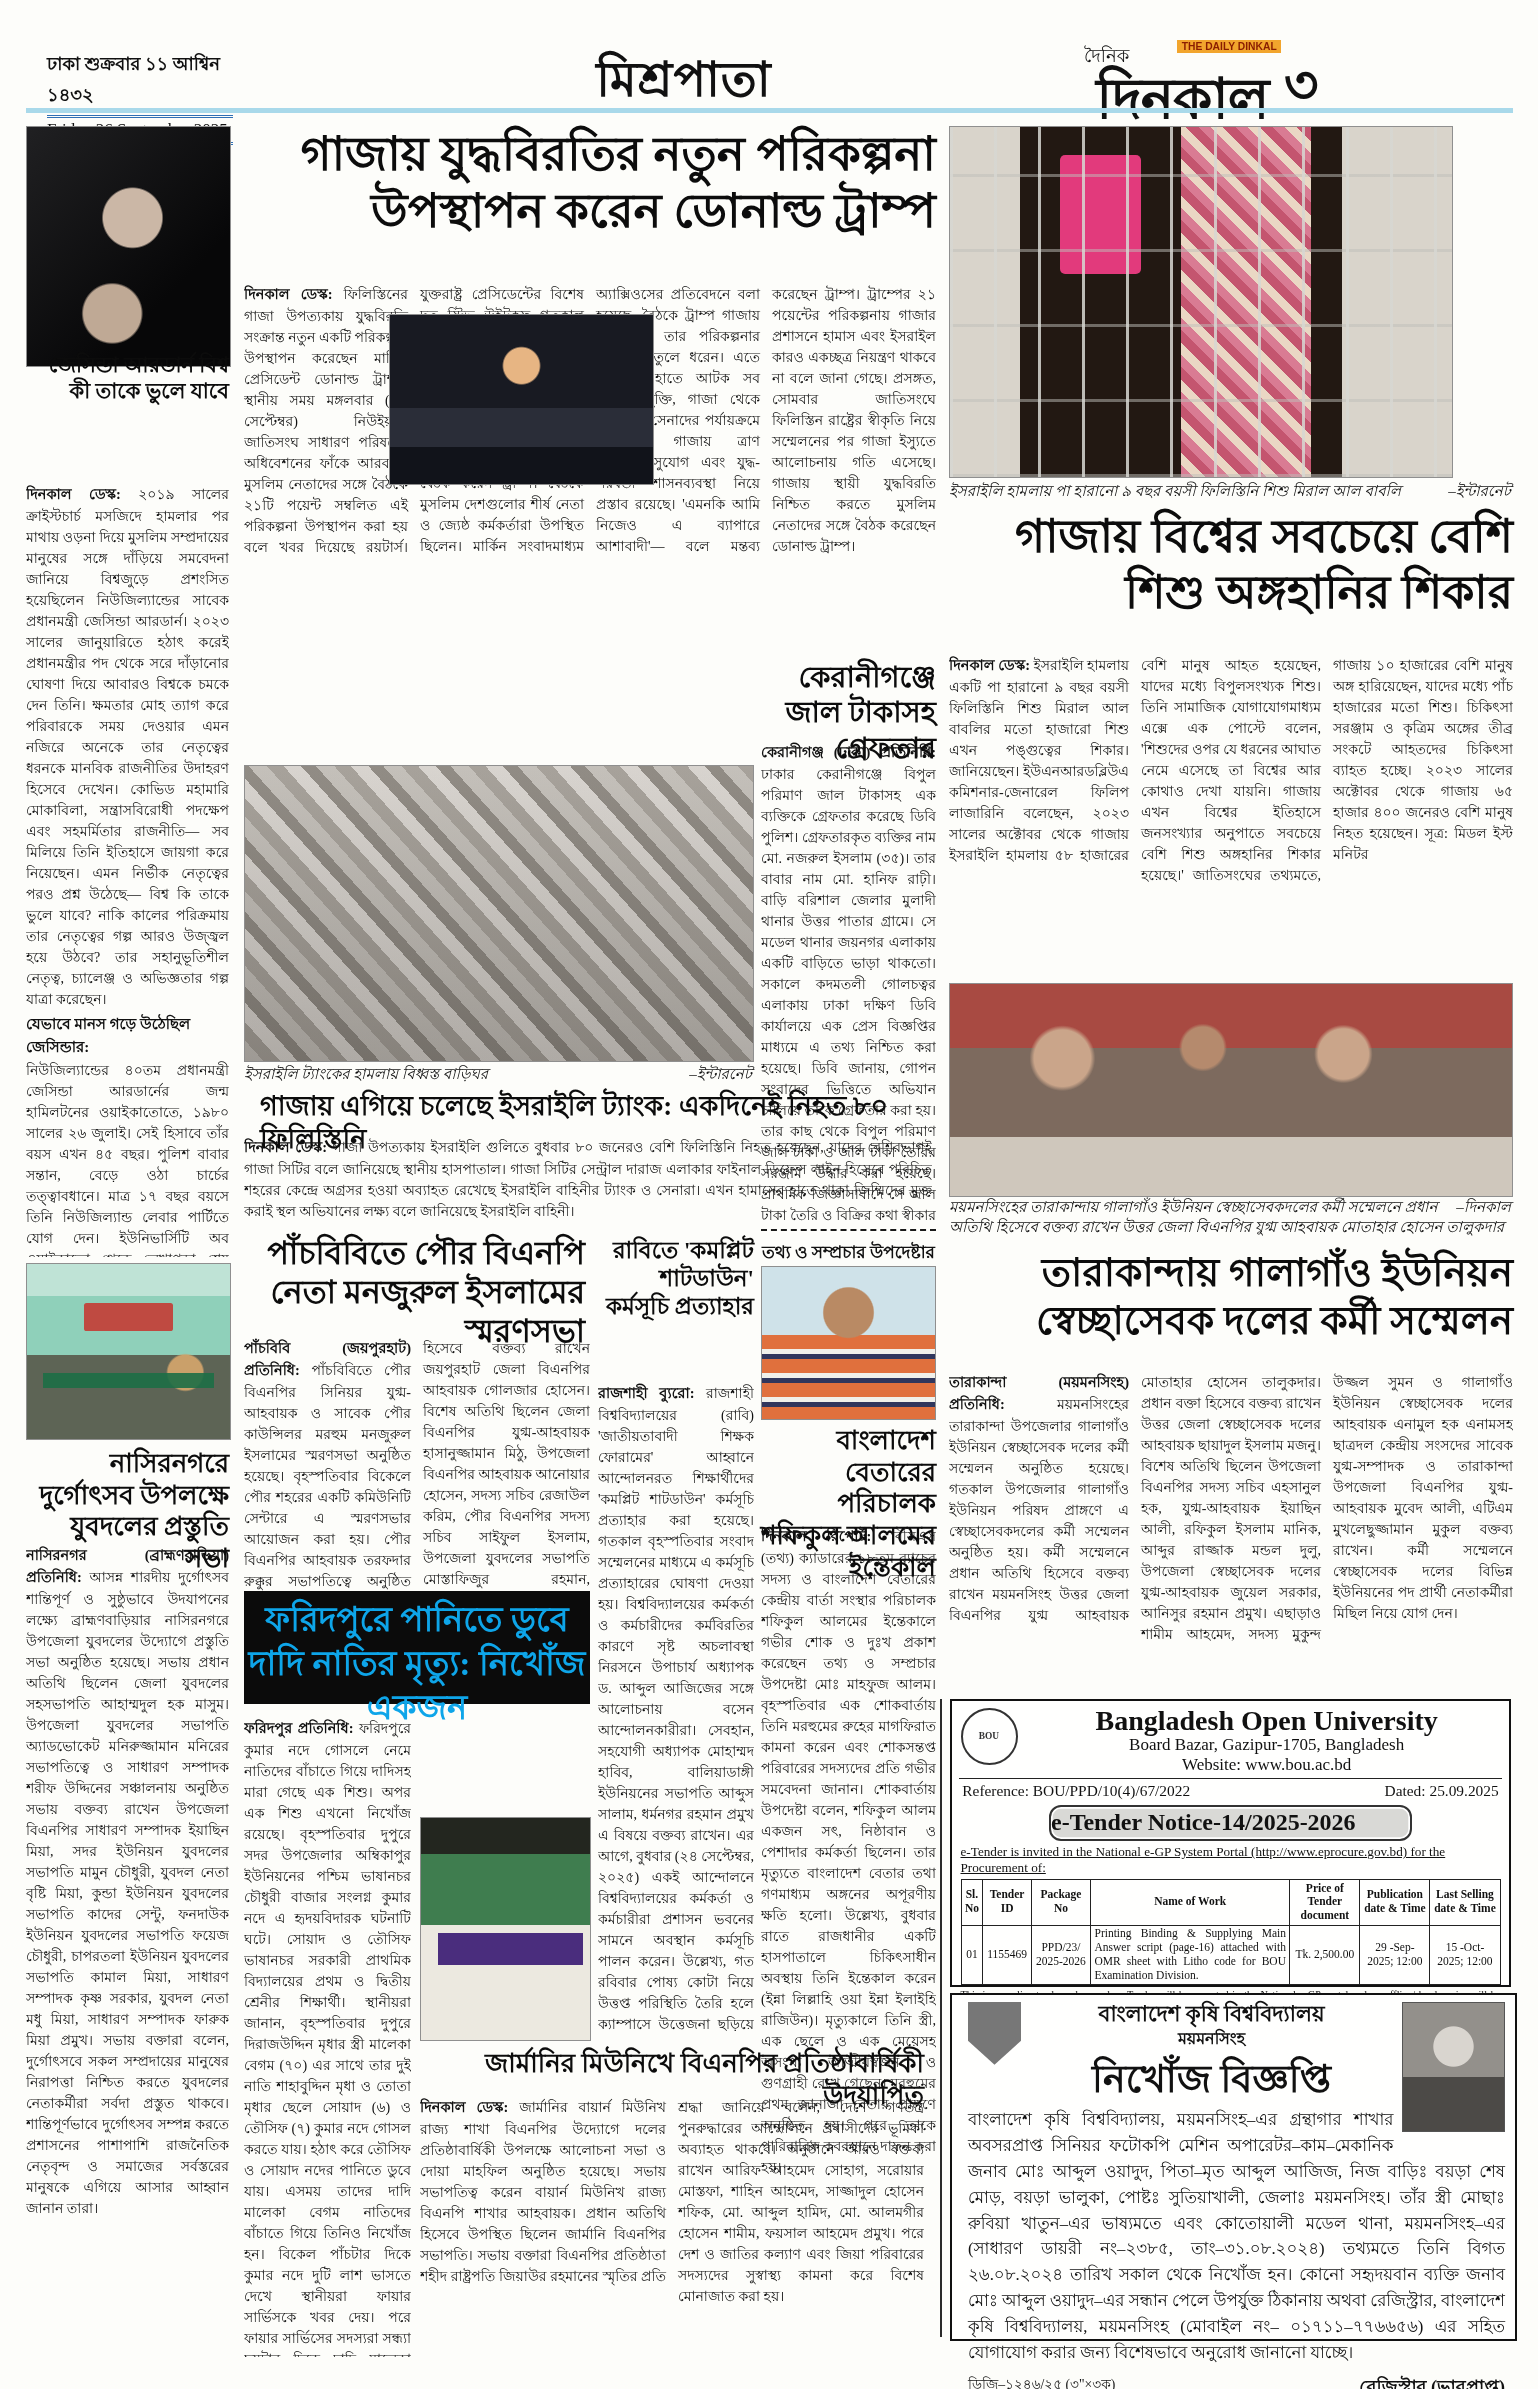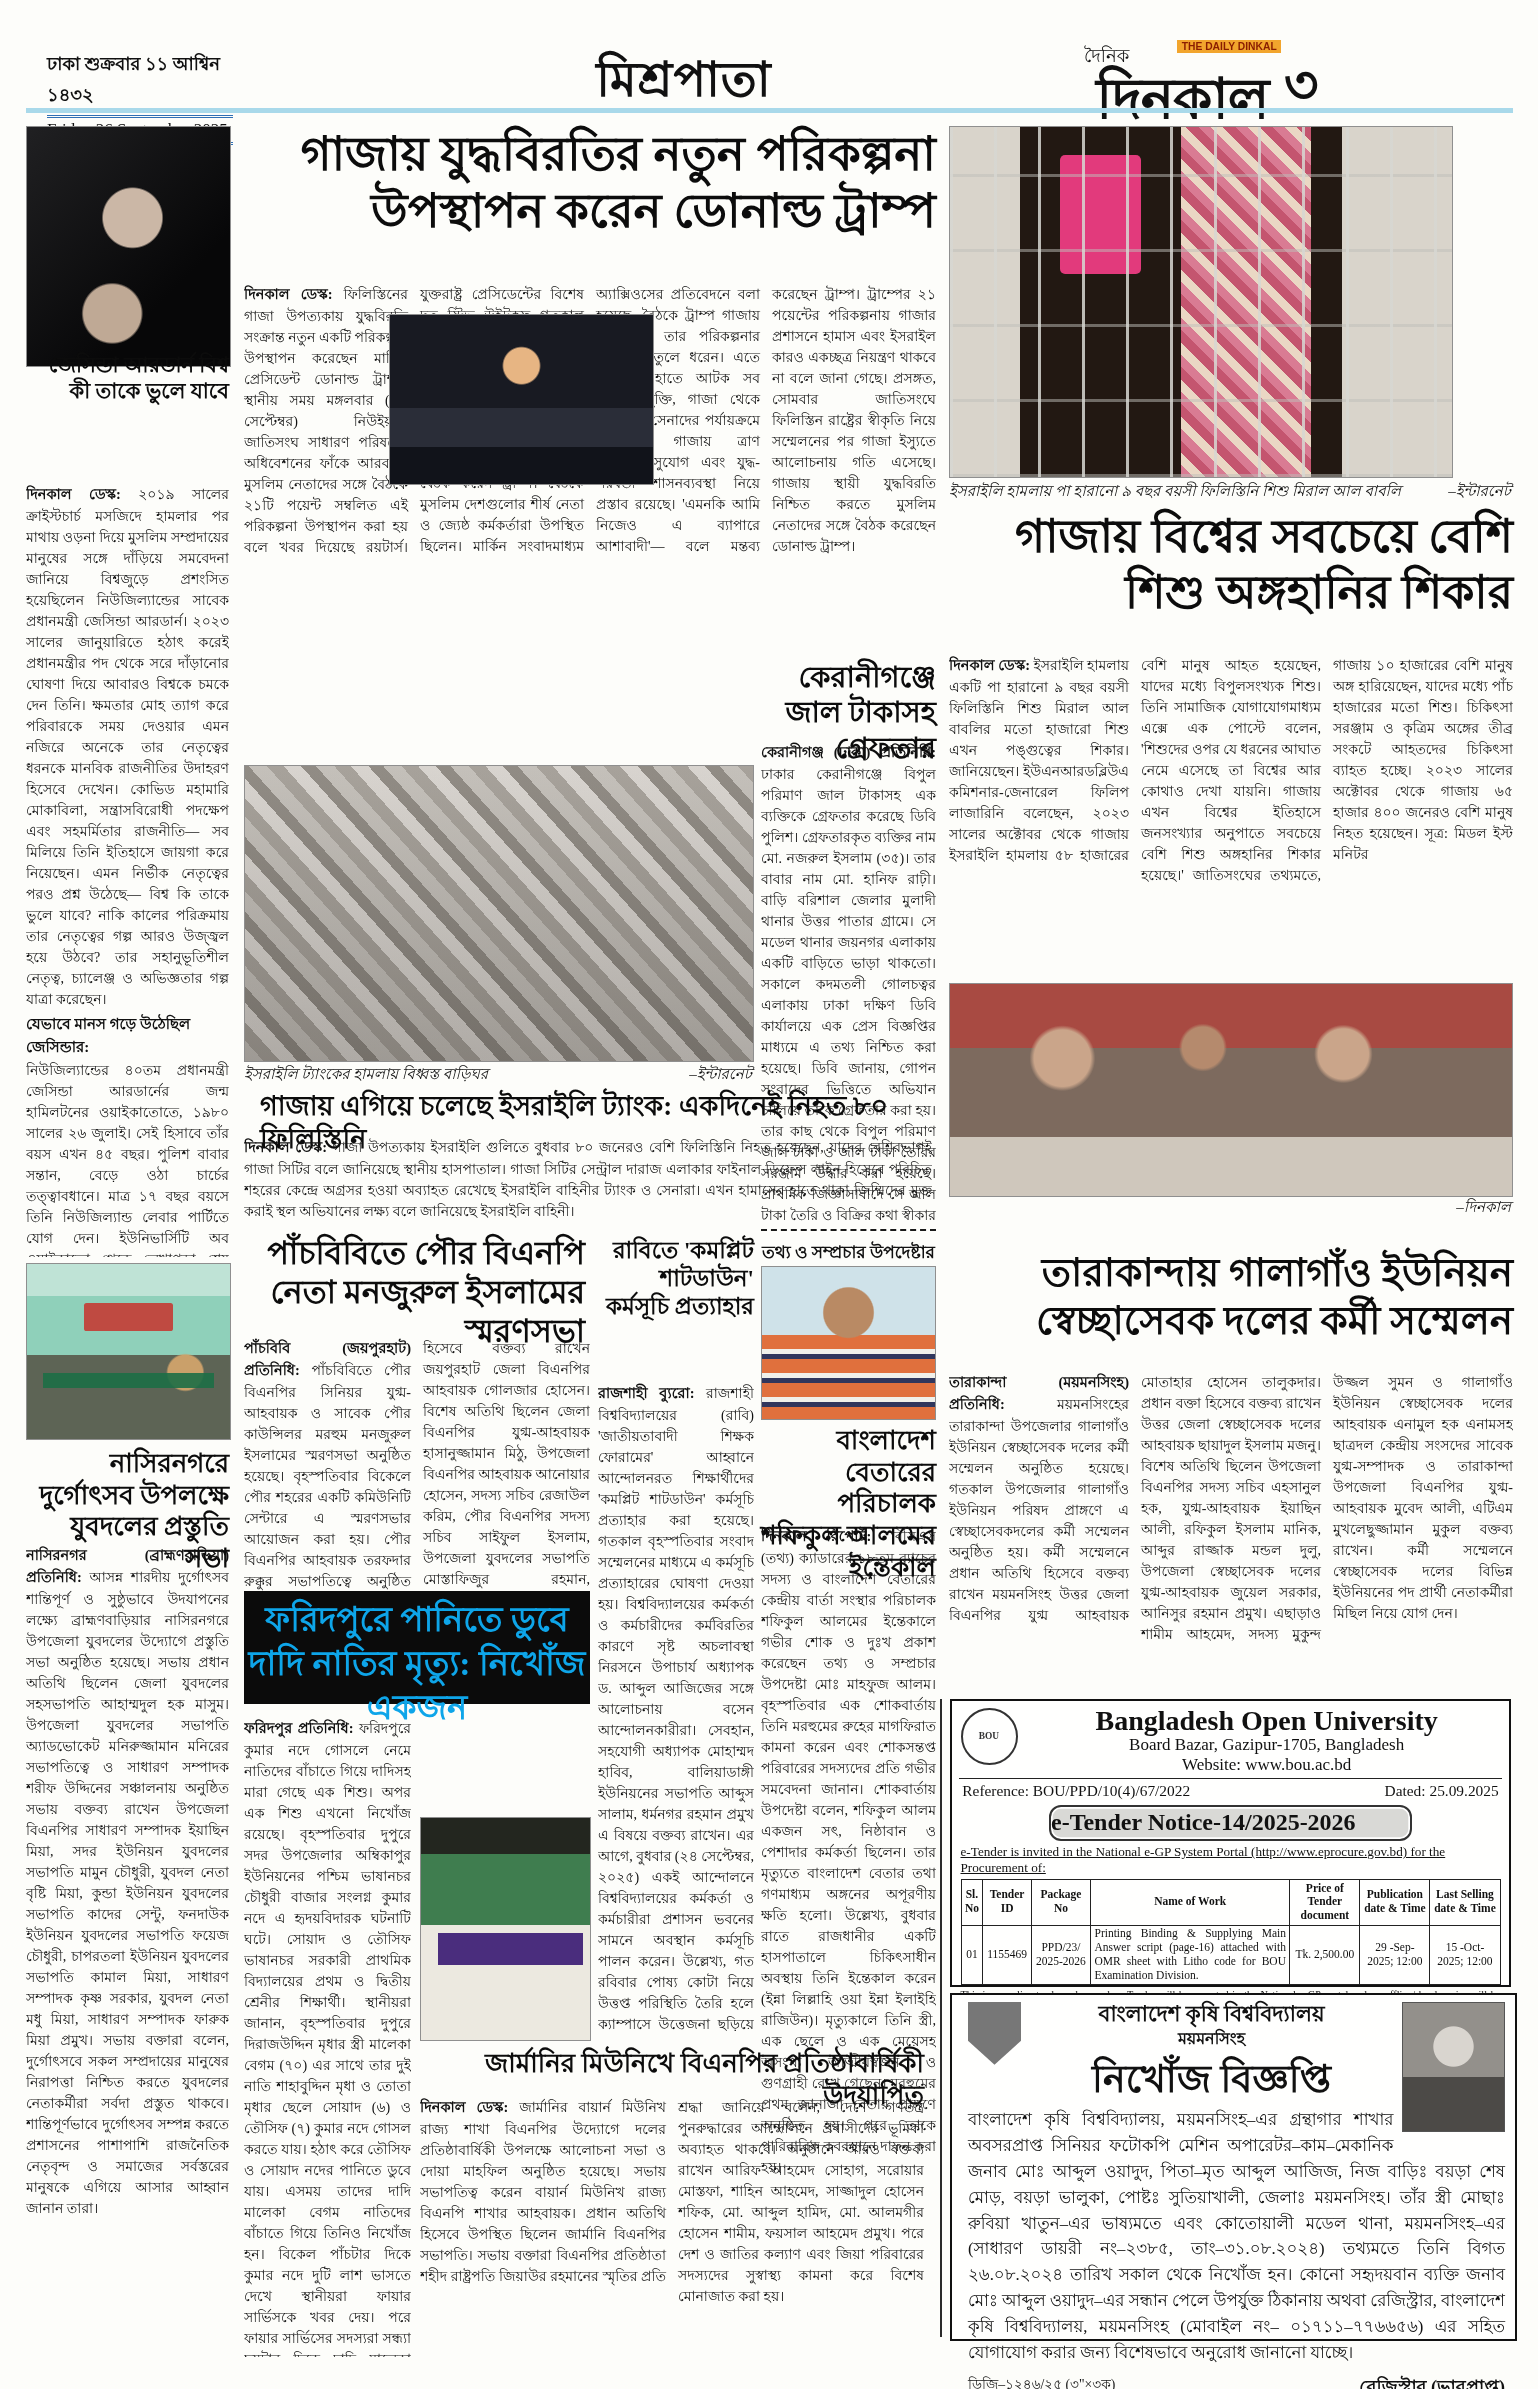--- a/index.html
+++ b/index.html
@@ -210,20 +210,21 @@
 </div>
 <div class="abs h" style="left:949px;top:509px;width:564px;font-size:46px;">গাজায় বিশ্বের সবচেয়ে বেশি শিশু অঙ্গহানির শিকার</div>
 <div class="abs b cols3" style="left:949px;top:655px;width:564px;height:321px;">
   <b>দিনকাল ডেস্ক:</b>
   <span>ইসরাইলি হামলায় একটি পা হারানো ৯ বছর বয়সী ফিলিস্তিনি শিশু মিরাল আল বাবলির মতো হাজারো শিশু এখন পঙ্গুত্বের শিকার। জানিয়েছেন। ইউএনআরডব্লিউএ কমিশনার-জেনারেল ফিলিপ লাজারিনি বলেছেন, ২০২৩ সালের অক্টোবর থেকে গাজায় ইসরাইলি হামলায় ৫৮ হাজারের বেশি মানুষ আহত হয়েছেন, যাদের মধ্যে বিপুলসংখ্যক শিশু। তিনি সামাজিক যোগাযোগমাধ্যম এক্সে এক পোস্টে বলেন, 'শিশুদের ওপর যে ধরনের আঘাত নেমে এসেছে তা বিশ্বের আর কোথাও দেখা যায়নি। গাজায় এখন বিশ্বের ইতিহাসে জনসংখ্যার অনুপাতে সবচেয়ে বেশি শিশু অঙ্গহানির শিকার হয়েছে।' জাতিসংঘের তথ্যমতে, গাজায় ১০ হাজারের বেশি মানুষ অঙ্গ হারিয়েছেন, যাদের মধ্যে পাঁচ হাজারের মতো শিশু। চিকিৎসা সরঞ্জাম ও কৃত্রিম অঙ্গের তীব্র সংকটে আহতদের চিকিৎসা ব্যাহত হচ্ছে। ২০২৩ সালের অক্টোবর থেকে গাজায় ৬৫ হাজার ৪০০ জনেরও বেশি মানুষ নিহত হয়েছেন। সূত্র: মিডল ইস্ট মনিটর</span>
 </div>
 
 <div class="ph ph-group" style="left:949px;top:983px;width:562px;height:212px;"></div>
 <div class="abs cap" style="left:949px;top:1198px;width:562px;">
   <span class="credit">–দিনকাল</span>
+  <span>ময়মনসিংহের তারাকান্দায় গালাগাঁও ইউনিয়ন স্বেচ্ছাসেবকদলের কর্মী সম্মেলনে প্রধান অতিথি হিসেবে বক্তব্য রাখেন উত্তর জেলা বিএনপির যুগ্ম আহবায়ক মোতাহার হোসেন তালুকদার</span>
 </div>
 <div class="abs h" style="left:949px;top:1249px;width:564px;font-size:39px;">তারাকান্দায় গালাগাঁও ইউনিয়ন স্বেচ্ছাসেবক দলের কর্মী সম্মেলন</div>
 <div class="abs b cols3" style="left:949px;top:1372px;width:564px;height:316px;">
   <b>তারাকান্দা (ময়মনসিংহ) প্রতিনিধি:</b>
   <span>ময়মনসিংহের তারাকান্দা উপজেলার গালাগাঁও ইউনিয়ন স্বেচ্ছাসেবক দলের কর্মী সম্মেলন অনুষ্ঠিত হয়েছে। গতকাল উপজেলার গালাগাঁও ইউনিয়ন পরিষদ প্রাঙ্গণে এ স্বেচ্ছাসেবকদলের কর্মী সম্মেলন অনুষ্ঠিত হয়। কর্মী সম্মেলনে প্রধান অতিথি হিসেবে বক্তব্য রাখেন ময়মনসিংহ উত্তর জেলা বিএনপির যুগ্ম আহবায়ক মোতাহার হোসেন তালুকদার। প্রধান বক্তা হিসেবে বক্তব্য রাখেন উত্তর জেলা স্বেচ্ছাসেবক দলের আহবায়ক ছায়াদুল ইসলাম মজনু। বিশেষ অতিথি ছিলেন উপজেলা বিএনপির সদস্য সচিব এহসানুল হক, যুগ্ম-আহবায়ক ইয়াছিন আলী, রফিকুল ইসলাম মানিক, আব্দুর রাজ্জাক মন্ডল দুলু, উপজেলা স্বেচ্ছাসেবক দলের যুগ্ম-আহবায়ক জুয়েল সরকার, আনিসুর রহমান প্রমুখ। এছাড়াও শামীম আহমেদ, সদস্য মুকুন্দ উজ্জল সুমন ও গালাগাঁও ইউনিয়ন স্বেচ্ছাসেবক দলের আহবায়ক এনামুল হক এনামসহ ছাত্রদল কেন্দ্রীয় সংসদের সাবেক যুগ্ম-সম্পাদক ও তারাকান্দা উপজেলা বিএনপির যুগ্ম-আহবায়ক মুবেদ আলী, এটিএম মুখলেছুজ্জামান মুকুল বক্তব্য রাখেন। কর্মী সম্মেলনে স্বেচ্ছাসেবক দলের বিভিন্ন ইউনিয়নের পদ প্রার্থী নেতাকর্মীরা মিছিল নিয়ে যোগ দেন।</span>
 </div>
 
 <div class="abs vrule" style="left:940px;top:1699px;height:638px;"></div>
 
 <div class="abs tbox" style="left:950px;top:1699px;width:557px;height:284px;">

